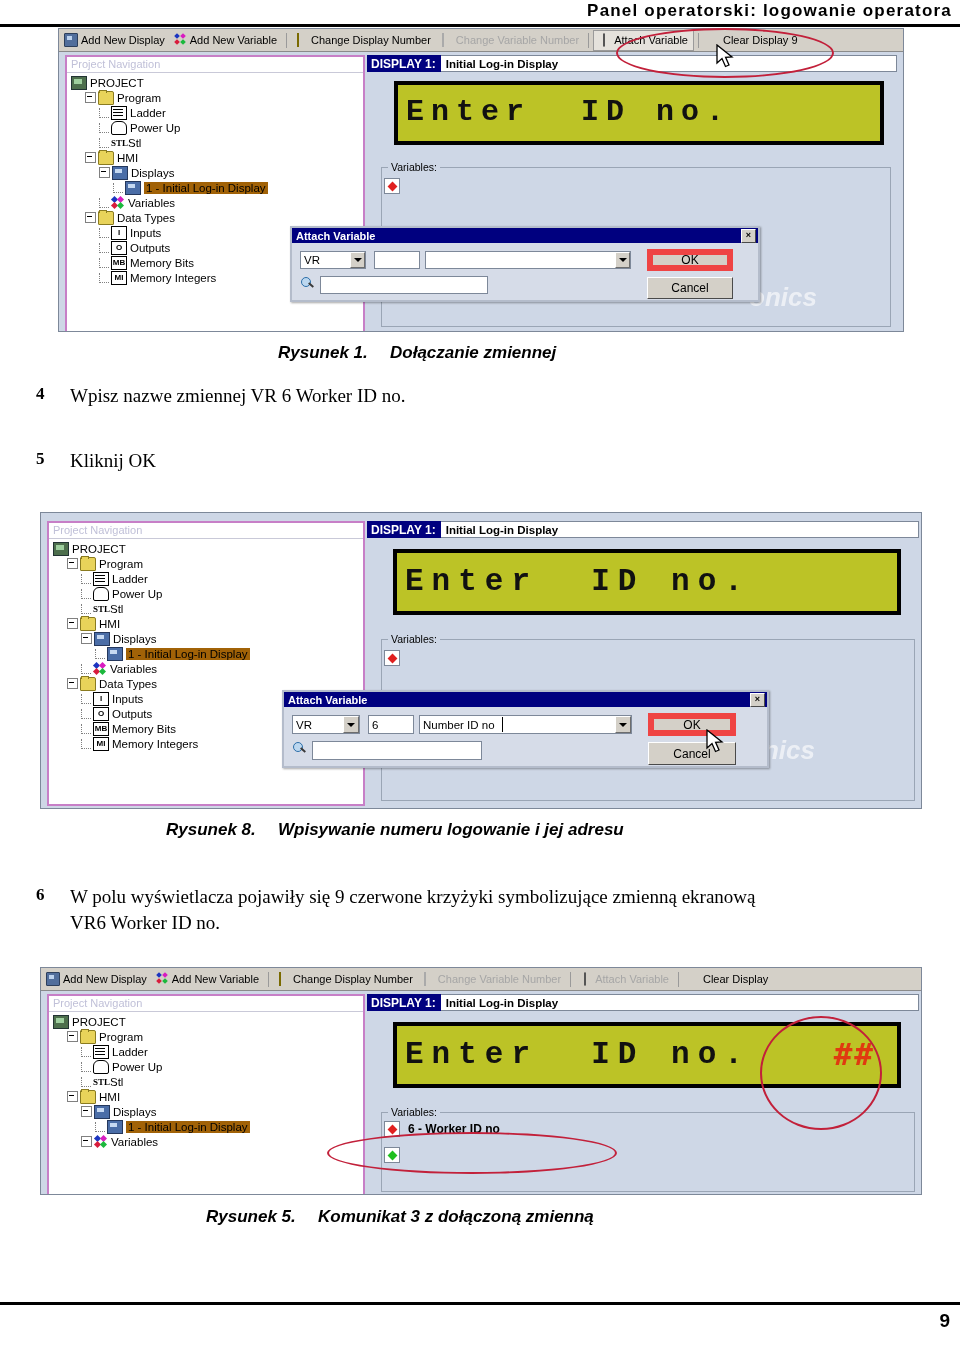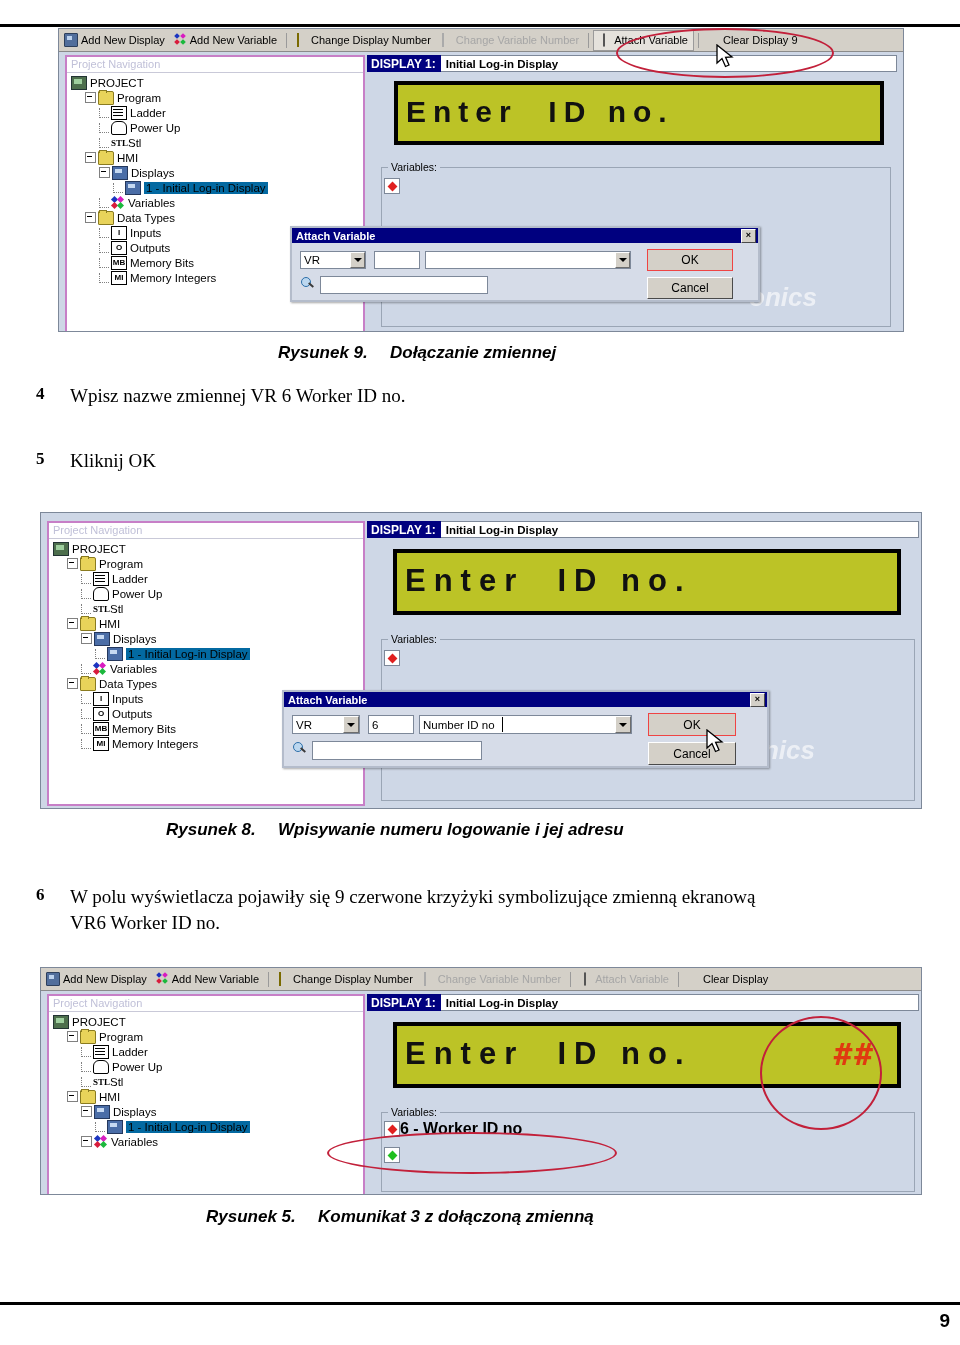--- a/index.html
+++ b/index.html
@@ -82,44 +82,44 @@
   .disp-ico:after{content:"";position:absolute;left:2px;top:2px;width:7px;height:4px;background:#c6d9f2;}
   .ladder-ico{background:#fff;border:1px solid #000;}
   .ladder-ico:after{content:"";position:absolute;left:1px;top:2px;width:10px;height:1px;
     background:#000;box-shadow:0 3px 0 #000,0 6px 0 #000;}
   .pwr-ico{background:#fff;border:1px solid #000;border-radius:6px 6px 2px 2px;}
   .stl-ico{font:bold 9px "Liberation Serif",serif;line-height:12px;text-align:center;}
   .box-ico{background:#fff;border:1px solid #000;font:bold 8px "Liberation Sans",sans-serif;
            line-height:11px;text-align:center;}
   .vars-ico{position:relative;}
   .vars-ico i{position:absolute;width:5px;height:5px;transform:rotate(45deg);}
-  .tlabel.sel{background:#0369a1;padding:0 2px;}
+  .tlabel.sel{background:#a16207;padding:0 2px;}
 
   
   .disp-head{position:absolute;display:flex;align-items:stretch;height:17px;}
   .disp-head .tag{background:#00007f;color:#fff;font-weight:bold;font-size:12px;
                   padding:1px 5px 0 4px;display:flex;align-items:center;}
   .disp-head .namebox{background:#fff;border:1px solid #7d8899;border-left:none;
                       font-size:11.5px;font-weight:bold;color:#000;
                       padding:1px 6px 0 5px;display:flex;align-items:center;flex:1;}
   .lcd-frame{position:absolute;background:#000;padding:4px;box-sizing:border-box;}
   .lcd{width:100%;height:100%;background:#bcc326;position:relative;}
   .lcd-text{position:absolute;left:8px;top:50%;transform:translateY(-52%);
-            font-family:Liberation Sans, sans-serif;font-weight:bold;
+            font-family:Liberation Mono, monospace;font-weight:bold;
             color:#111;white-space:pre;}
   .lcd-hash{position:absolute;font-family:"DejaVu Sans Mono",monospace;font-weight:bold;
             color:#e03a10;}
   .varsbox{position:absolute;border:1px solid #9aa5b5;box-sizing:border-box;}
   .varsbox .lg{position:absolute;left:6px;top:-7px;background:#ced7e6;
                font-size:10.5px;color:#000;padding:0 3px;}
   .varrow{display:flex;align-items:center;height:20px;padding-left:2px;}
   .swatch{width:14px;height:14px;background:#fff;border:1px solid #7d8899;
           display:flex;align-items:center;justify-content:center;flex:0 0 auto;}
   .swatch i{width:7px;height:7px;transform:rotate(45deg);display:block;}
-  .varlabel{font-size:16px;font-weight:bold;color:#000;margin-left:0;white-space:nowrap;}
+  .varlabel{font-size:12px;font-weight:bold;color:#000;margin-left:8px;white-space:nowrap;}
 
   
   .dlg{position:absolute;background:#d6dce8;border:2px solid #b4bccb;box-sizing:border-box;
        box-shadow:1px 1px 2px rgba(0,0,0,.35);}
   .dlg-bar{height:15px;background:#00007f;display:flex;align-items:center;
            padding:0 2px 0 4px;color:#fff;font-size:11px;font-weight:bold;}
   .dlg-bar .t{flex:1;white-space:nowrap;}
   .dlg-x{width:13px;height:12px;background:#d4d0c8;border:1px solid #fff;
          border-right-color:#4a4a4a;border-bottom-color:#4a4a4a;color:#000;
          font:bold 9px "Liberation Sans",sans-serif;line-height:11px;text-align:center;}
@@ -128,41 +128,42 @@
        font-size:11.5px;color:#000;padding:1px 3px;display:flex;align-items:center;
        white-space:nowrap;}
   .combo-arrow{position:absolute;width:14px;background:#d4d0c8;border:1px solid #fff;
        border-right-color:#6d6d6d;border-bottom-color:#6d6d6d;box-sizing:border-box;
        display:flex;align-items:center;justify-content:center;}
   .combo-arrow:after{content:"";border-left:4px solid transparent;border-right:4px solid transparent;
        border-top:4px solid #000;}
   .btn{position:absolute;background:#d4d0c8;border:1px solid #fff;
        border-right-color:#4a4a4a;border-bottom-color:#4a4a4a;box-sizing:border-box;
        font-size:12px;color:#000;display:flex;align-items:center;justify-content:center;}
-  .btn.def{border:1px solid #ef4444;}
+  .btn.def{border:6px solid #ef4444;}
   .magn{position:absolute;width:14px;height:14px;}
   .magn:before{content:"";position:absolute;left:0;top:0;width:8px;height:8px;
        border:1.5px solid #2c6ea8;border-radius:50%;background:#bcd7ef;}
   .magn:after{content:"";position:absolute;left:7px;top:7px;width:6px;height:2px;
        background:#3a3a3a;transform:rotate(40deg);}
   .caret{position:absolute;width:1px;background:#000;}
 
   
   .wm{position:absolute;font-family:"Liberation Sans",sans-serif;font-weight:bold;
       font-style:italic;color:#ffffff;opacity:.62;white-space:nowrap;}
 
   
   .ell{position:absolute;border:2.5px solid #c2203a;border-radius:50%;box-sizing:border-box;}
   .cursor{position:absolute;width:0;height:0;}
   .cursor svg{display:block;}
 </style>
 </head>
 <body>
 
 <div class="pg-header">
+  <div class="title">Panel operatorski: logowanie operatora</div>
   <div class="rule"></div>
 </div>
 
 <div class="shot" id="shot1" style="left:58px;top:28px;width:846px;height:304px;">
   <div class="toolbar" id="tb1">
       <span class="tb-item">
         <span class="tb-ico ic-disp"></span>
         <span>Add New Display</span>
       </span>
       <span class="tb-item">
@@ -333,21 +334,21 @@
 
 <div class="ell" style="left:616px;top:28px;width:218px;height:50px;"></div>
 
 <div class="cursor" style="left:716px;top:44px;">
   <svg width="20" height="26" viewBox="0 0 20 26">
     <path d="M1 1 L1 19 L6 14.5 L9.5 22.5 L13 21 L9.6 13.3 L16 13 Z" fill="#ffffff" stroke="#000000" stroke-width="1.3"></path>
   </svg>
 </div>
 
 <div class="caption" style="left:278px;top:343px;">
-  <span class="cap-num">Rysunek 9.</span><span>Dołączanie zmiennej</span>
+  <span class="cap-num">Rysunek 1.</span><span>Dołączanie zmiennej</span>
 </div>
 
 <div class="step" style="left:36px;top:383px;width:780px;">
   <span class="num">4</span>
   <span class="txt">Wpisz nazwe zmiennej VR 6 Worker ID no.</span>
 </div>
 <div class="step" style="left:36px;top:448px;width:780px;">
   <span class="num">5</span>
   <span class="txt">Kliknij OK</span>
 </div>

